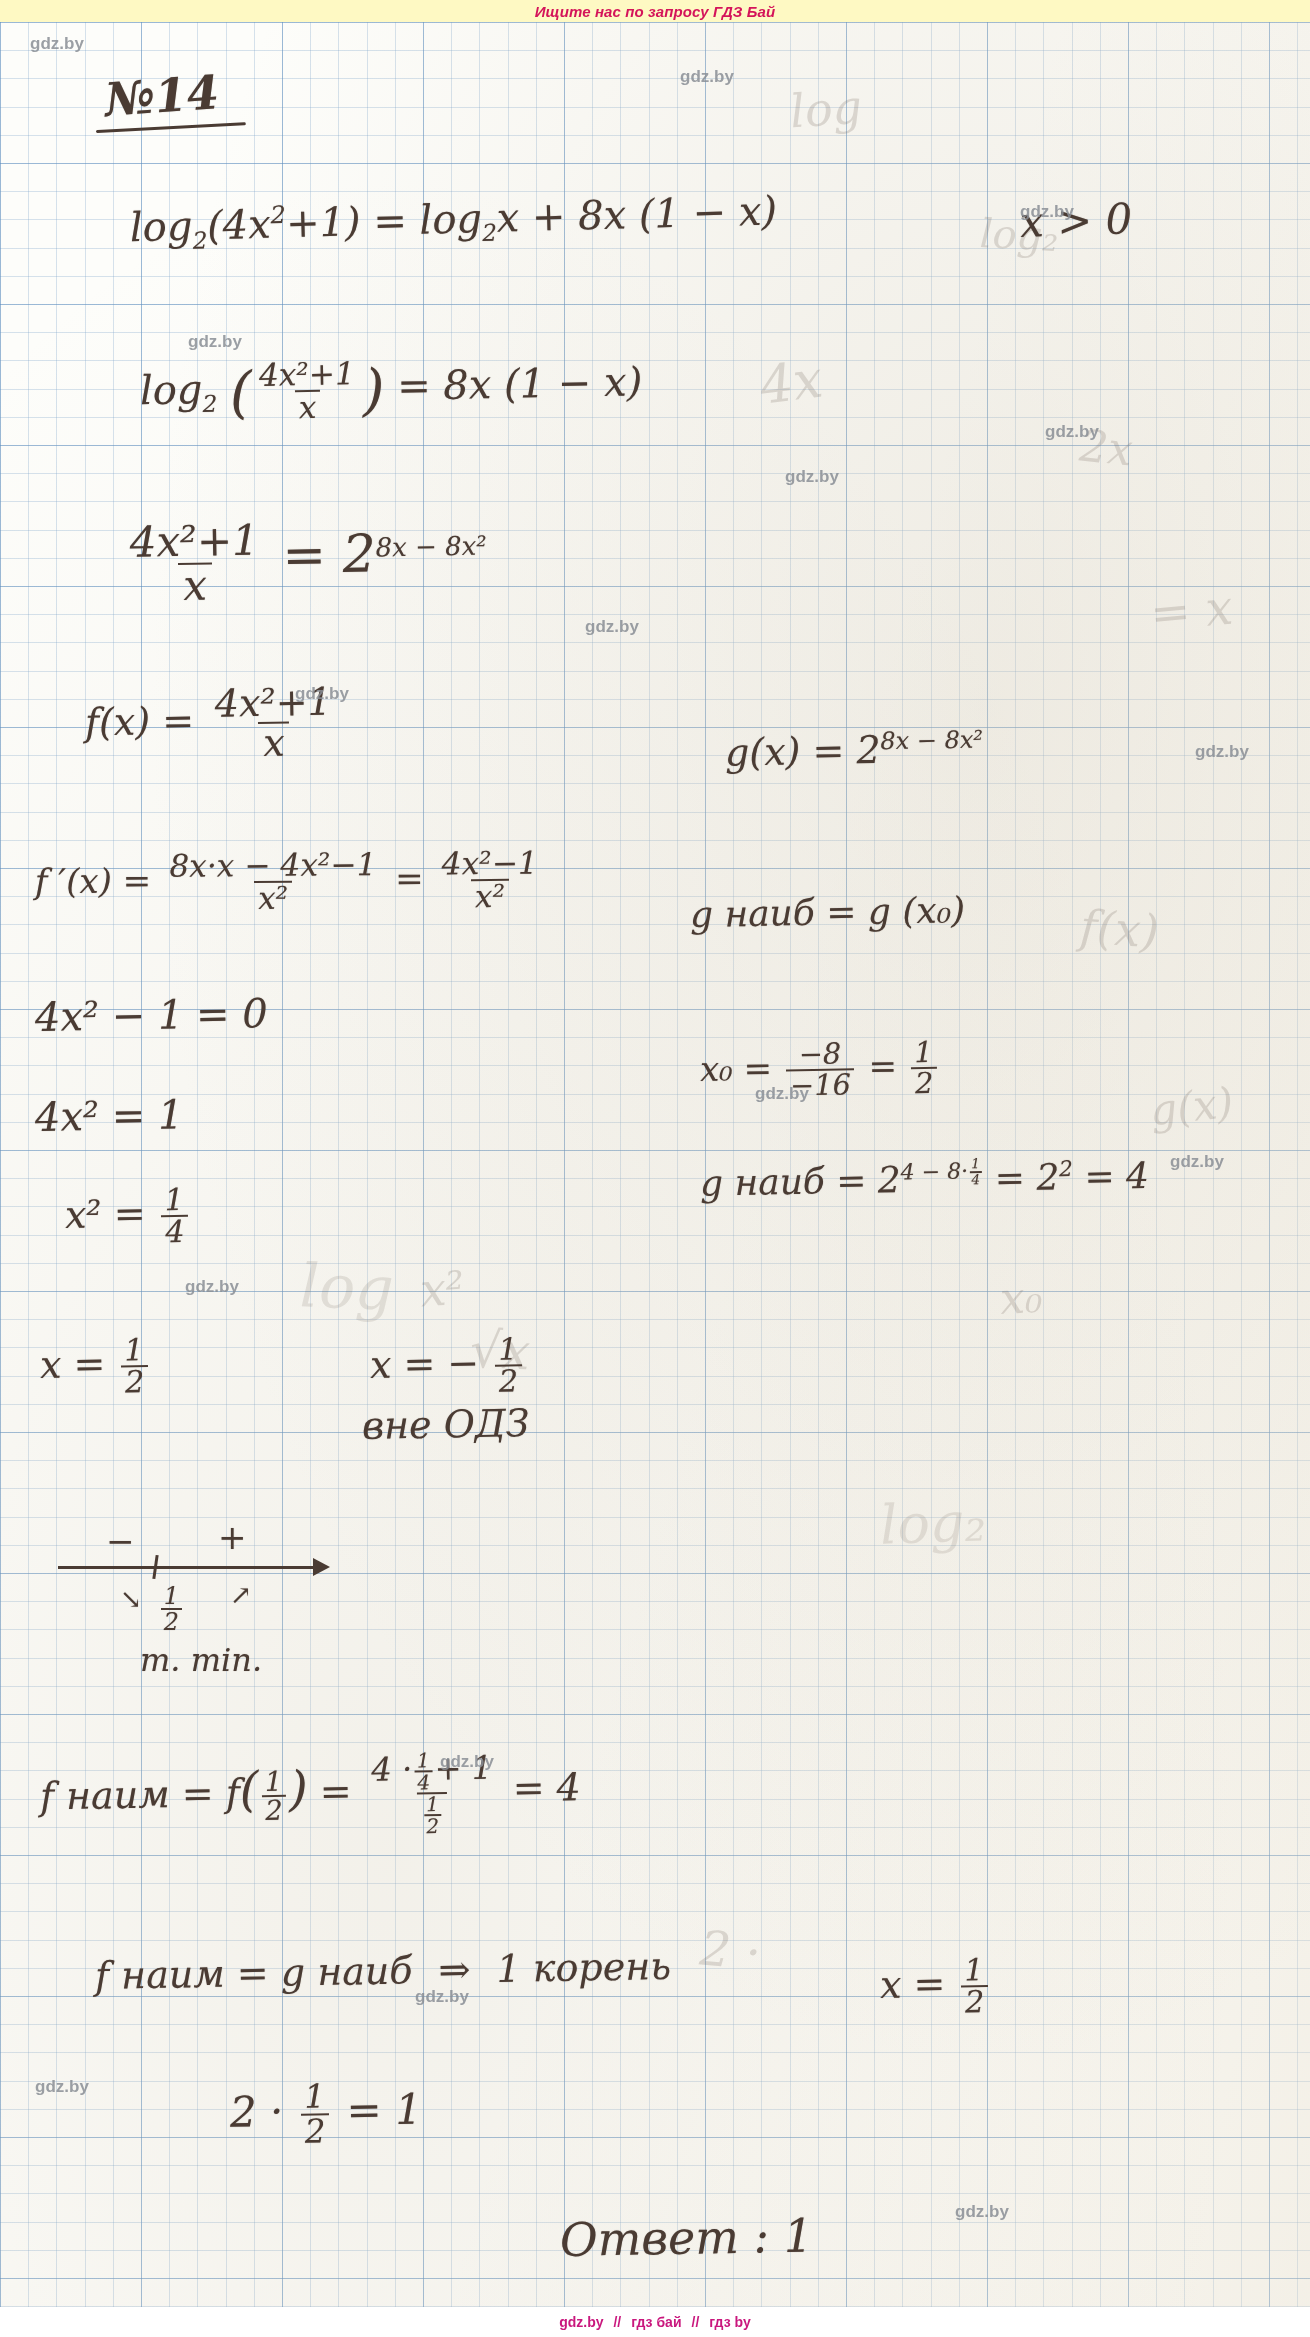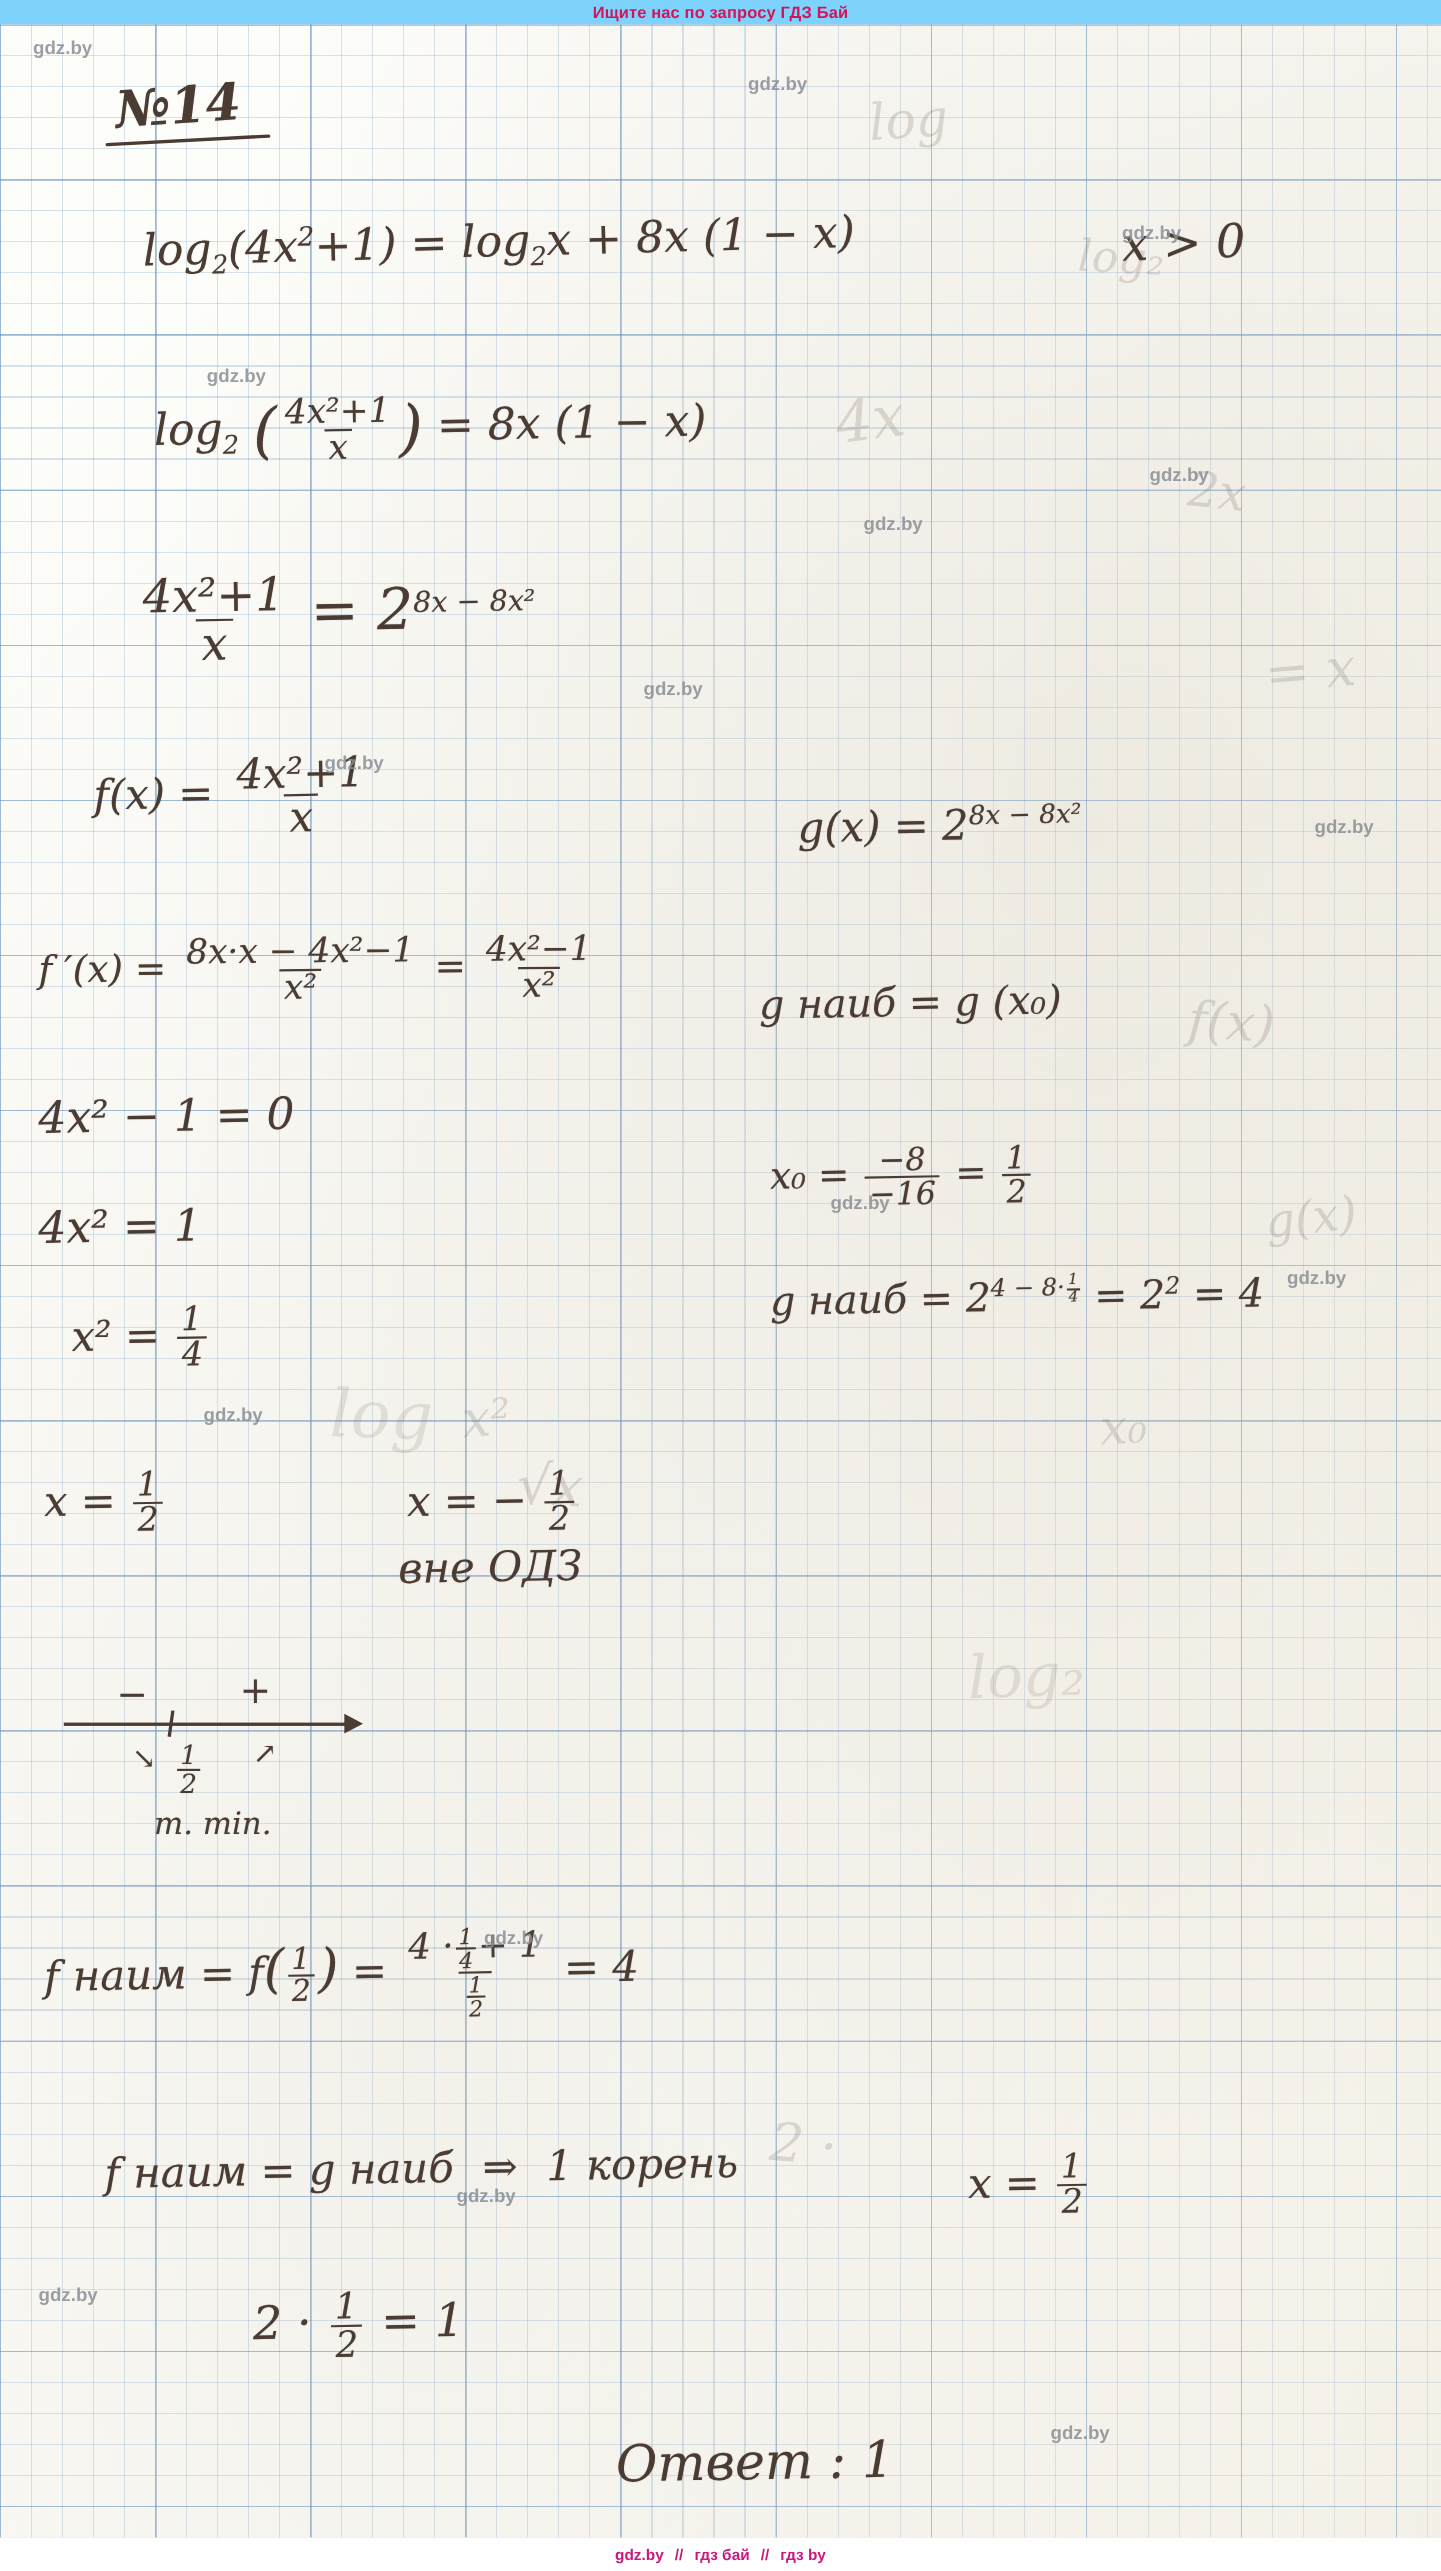--- a/index.html
+++ b/index.html
@@ -8,21 +8,21 @@
     background:#ffffff;
     font-family:"Liberation Sans", sans-serif;
     position:relative;
     overflow:hidden;
   }
 
   
   .top-banner{
     position:absolute; left:0; top:0; width:100%; height:22px;
     display:flex; align-items:center; justify-content:center;
-    background:#7dd3fc; z-index:40;
+    background:#fef9c3; z-index:40;font-style:italic;
   }
   .top-banner span{
     color:#d4145a; font-size:15px; font-weight:bold;
     letter-spacing:.1px; font-family:"Liberation Sans", sans-serif;
   }
 
   
   .bottom-banner{
     position:absolute; left:0; bottom:0; width:100%; height:30px;
     display:flex; align-items:center; justify-content:center; gap:10px;
@@ -264,21 +264,21 @@
     <div class="hw" style="left:48px; top:-28px; font-size:34px;">−</div>
     <div class="hw" style="left:160px; top:-32px; font-size:34px;">+</div>
     <div class="hw" style="left:62px; top:34px; font-size:26px;">↘</div>
     <div class="hw" style="left:172px; top:30px; font-size:26px;">↗</div>
     <div class="hw" style="left:100px; top:32px; font-size:30px;">
       <span class="frac" style="font-size:.8em;">
           <span class="num">1</span>
           <span class="den">2</span>
         </span>
     </div>
-    <div class="hw" style="left:82px; top:92px; font-size:28px;">т. min.</div>
+    <div class="hw" style="left:82px; top:92px; font-size:32px;">т. min.</div>
   </div>
 
   <div class="hw" style="left:40px; top:1735px; font-size:38px; transform:rotate(-1deg);">
     <span>f наим = f</span><span style="font-size:48px;">(</span><span class="frac" style="font-size:.72em;">
         <span class="num">1</span>
         <span class="den">2</span>
       </span><span style="font-size:48px;">)</span>
     <span>=</span>
     <span class="frac" style="font-size:.85em;">
       <span class="num"><span>4 ·</span><span class="frac small">

